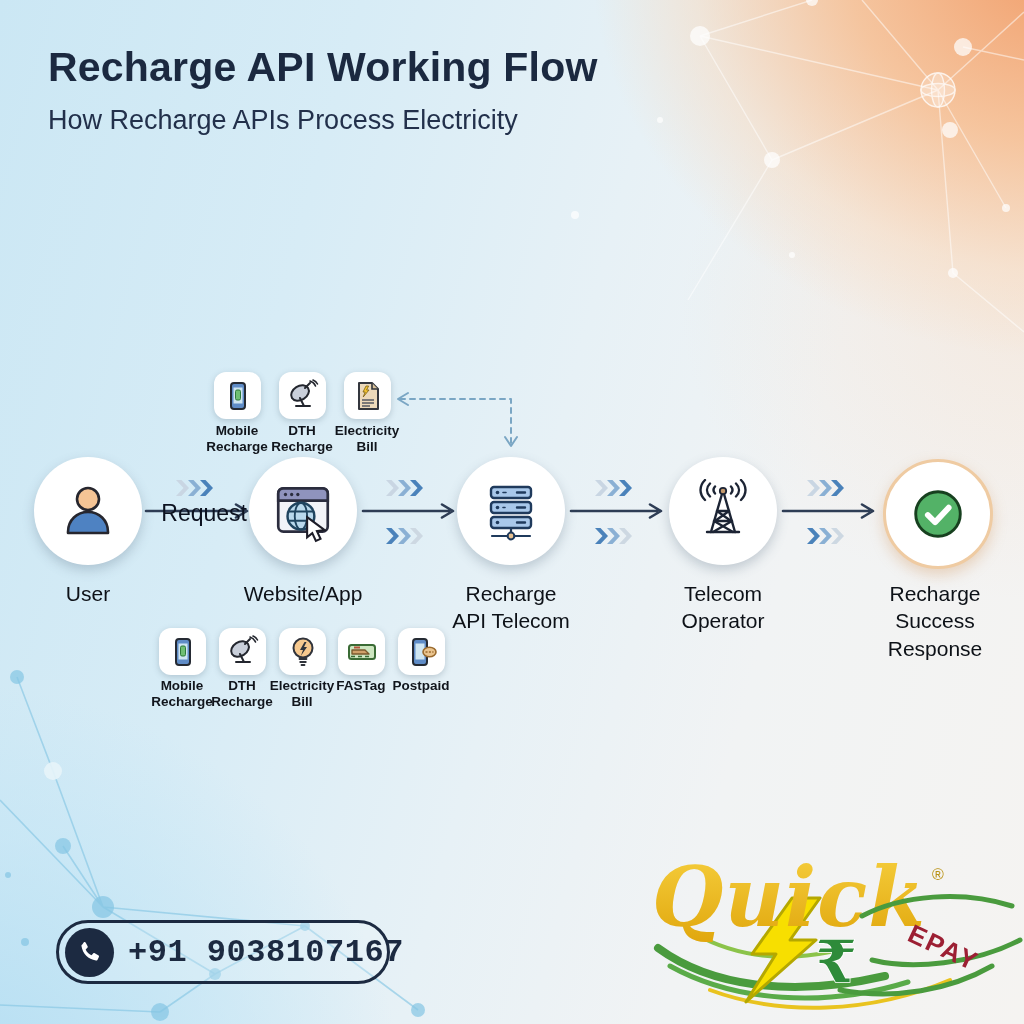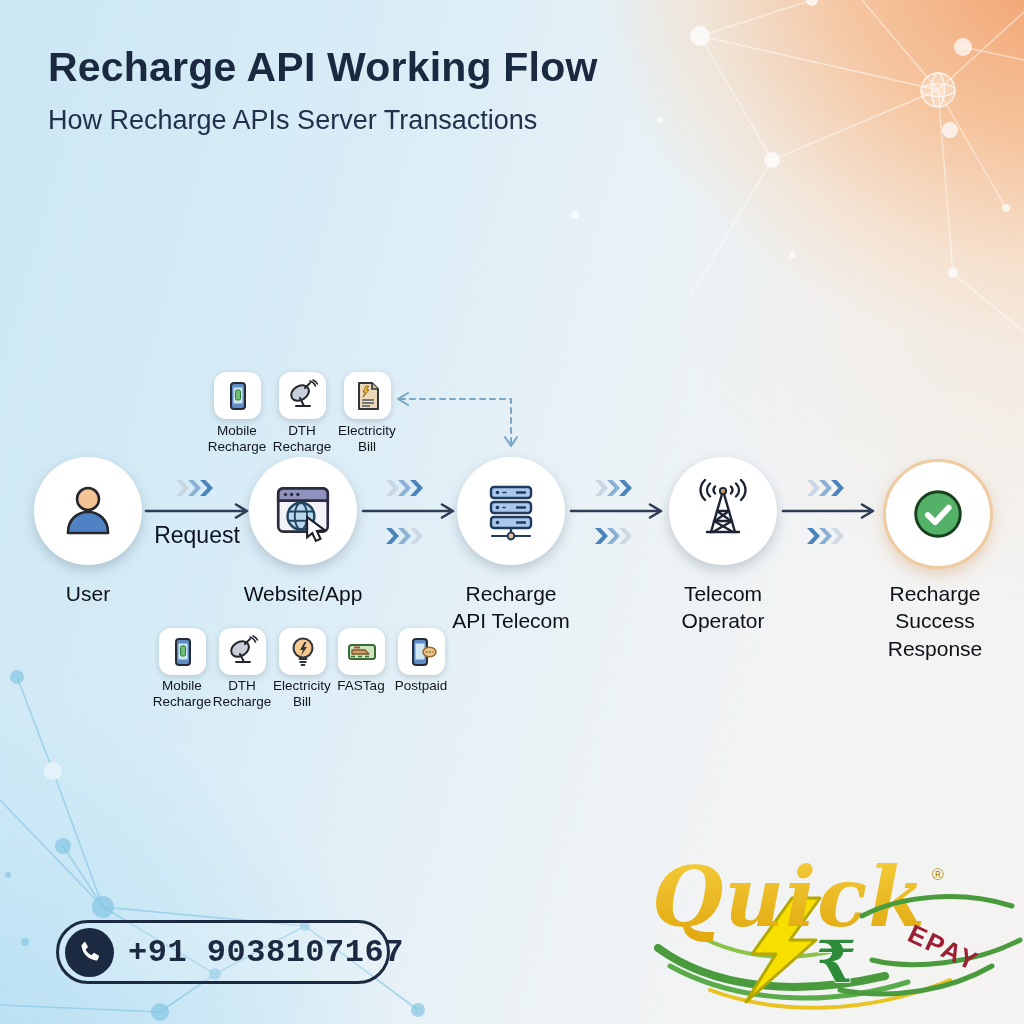--- a/index.html
+++ b/index.html
@@ -14,21 +14,21 @@
   .hdr{position:absolute;left:48px;top:44px;}
   .title{margin:0;font-size:41px;font-weight:800;letter-spacing:.2px;color:#1b2940;}
   .subtitle{margin:14px 0 0 0;font-size:27px;font-weight:500;color:#22304b;}
   .node{position:absolute;width:108px;height:108px;border-radius:50%;background:#fff;
     box-shadow:0 5px 12px rgba(90,110,130,.30);display:flex;align-items:center;justify-content:center;}
   .node.success{border:3px solid #efcba2;box-shadow:0 6px 14px rgba(208,150,92,.35);width:104px;height:104px;}
   .node-label{position:absolute;text-align:center;font-size:21px;font-weight:500;color:#0d1117;line-height:1.3;}
   .request{position:absolute;font-size:23px;font-weight:500;color:#0c1220;text-align:center;}
   .tile{position:absolute;width:47px;height:47px;border-radius:12px;background:#fff;
     box-shadow:0 2px 6px rgba(80,100,120,.28);display:flex;align-items:center;justify-content:center;}
-  .tile-label{position:absolute;width:90px;text-align:center;font-size:13.5px;font-weight:400;color:#11151c;line-height:1.2;}
+  .tile-label{position:absolute;width:90px;text-align:center;font-size:13.5px;font-weight:700;color:#11151c;line-height:1.2;}
   .phone-pill{position:absolute;left:56px;top:920px;width:334px;height:64px;border:3.5px solid #1c2a41;
     border-radius:42px;background:rgba(240,248,252,.25);display:flex;align-items:center;box-sizing:border-box;}
   .phone-circle{width:49px;height:49px;border-radius:50%;background:#1c2a41;margin-left:6px;
     display:flex;align-items:center;justify-content:center;flex:0 0 auto;}
   .phone-number{font-size:32px;font-weight:800;color:#1c2a41;margin-left:14px;letter-spacing:.5px;white-space:nowrap;font-family:Liberation Mono, monospace;}
   .logo{position:absolute;left:640px;top:840px;}
   svg{display:block;}
 </style>
 </head>
 <body>
@@ -68,21 +68,21 @@
         <circle cx="305" cy="926" r="5"></circle>
       <circle cx="418" cy="1010" r="7"></circle>
         <circle cx="25" cy="942" r="4"></circle>
         <circle cx="8" cy="875" r="3"></circle>
     </g>
     <circle cx="53" cy="771" r="9" fill="#e7f4fa" opacity="0.9"></circle>
   </svg>
 
   <div class="hdr">
     <h1 class="title">Recharge API Working Flow</h1>
-    <p class="subtitle">How Recharge APIs Server Transactions</p>
+    <p class="subtitle">How Recharge APIs Process Electricity</p>
   </div>
 
   <svg class="connectors" viewBox="0 0 1024 1024" aria-hidden="true">
     <defs>
       <path id="chev" d="M0 0 L5.5 0 L13 8 L5.5 16 L0 16 L7.5 8 Z"></path>
     </defs>
     <g stroke="#2e3d55" stroke-width="2.6" fill="none" stroke-linecap="round" stroke-linejoin="round">
       <path d="M146 511 H243 M236 504.5 L247 511 L236 517.5"></path>
       <path d="M363 511 H449 M442 504.5 L453 511 L442 517.5"></path>
       <path d="M571 511 H657 M650 504.5 L661 511 L650 517.5"></path>
@@ -212,21 +212,21 @@
       <circle cx="32" cy="12" r="3.2" fill="#c59a6c" stroke="#1c2434" stroke-width="1.8"></circle>
     </svg>
   </div>
   <div class="node success" style="left:883px;top:459px;">
     <svg width="62" height="62" viewBox="0 0 64 64">
       <circle cx="32" cy="32" r="23" fill="#53b267" stroke="#17401f" stroke-width="3"></circle>
       <path d="M21.5 33 L29 40.5 L43 25.5" fill="none" stroke="#ffffff" stroke-width="6" stroke-linecap="round" stroke-linejoin="round"></path>
     </svg>
   </div>
 
-  <div class="request" style="left:147px;top:522px;width:100px;">Request</div>
+  <div class="request" style="left:147px;top:500px;width:100px;text-align:right;">Request</div>
 
   <div class="node-label" style="left:13px;top:580px;width:150px;">
     <div>User</div>
   </div>
   <div class="node-label" style="left:218px;top:580px;width:170px;">
     <div>Website/App</div>
   </div>
   <div class="node-label" style="left:436px;top:580px;width:150px;">
     <div>Recharge</div>
     <div>API Telecom</div>

